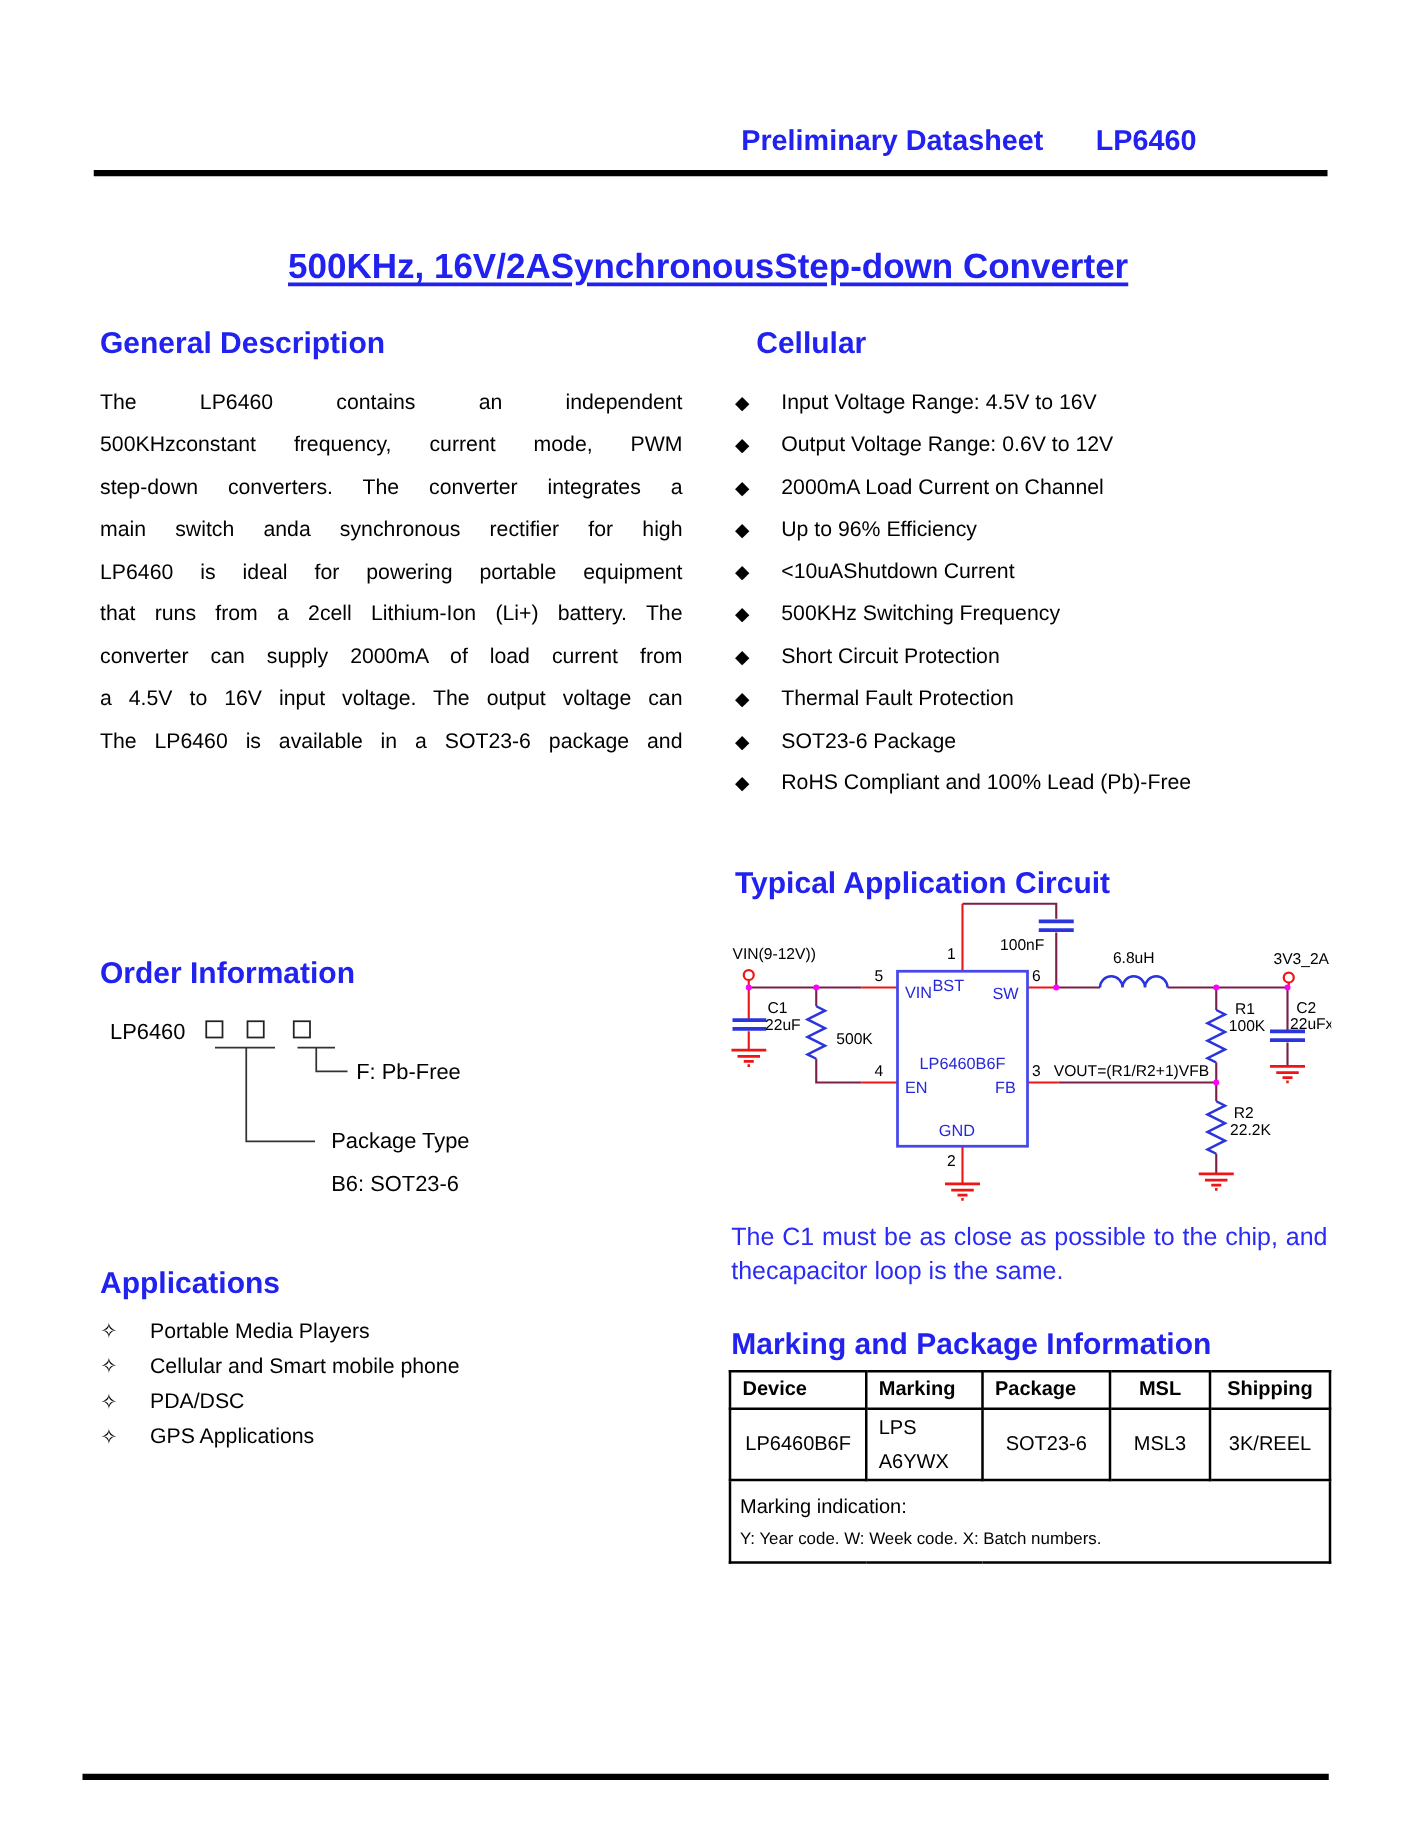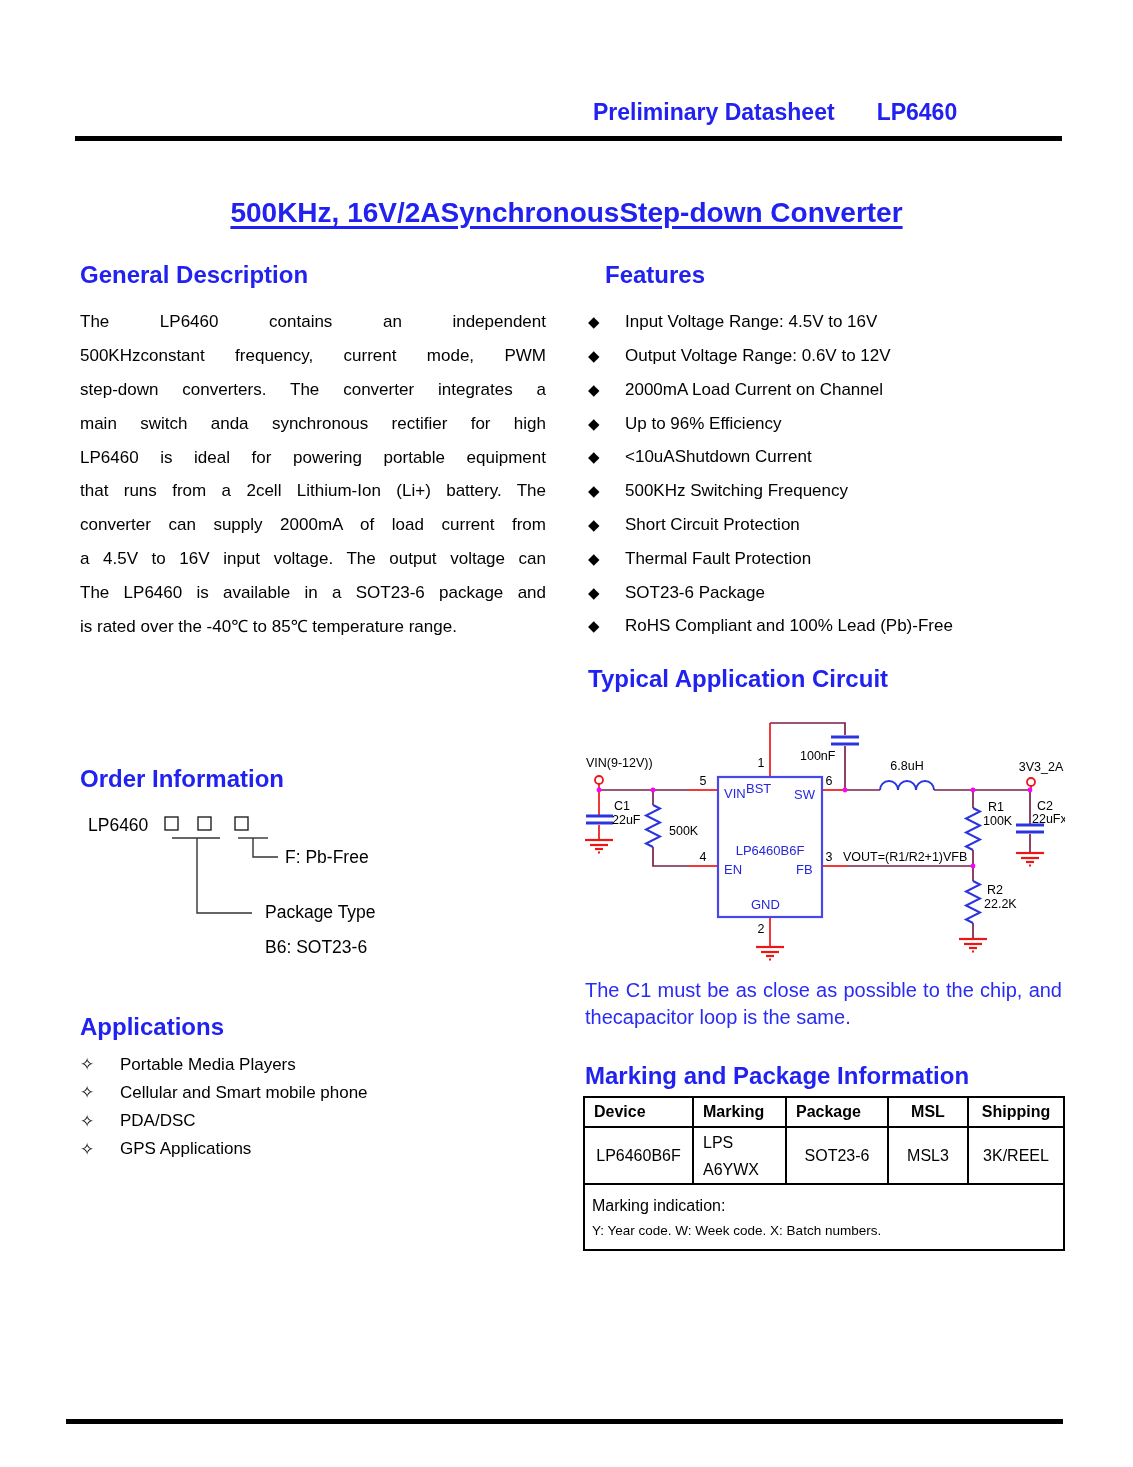--- a/index.html
+++ b/index.html
@@ -34,21 +34,21 @@
   .featrow{display:flex;align-items:center;height:33.8px;font-size:17px;}
   .featrow .bullet{width:37px;font-size:15px;color:#000;flex:0 0 37px;}
   
   .order{left:80px;top:766px;width:470px;}
   
   .apps{left:80px;top:1014px;width:470px;}
   .apps .lines{margin-top:10px;}
   .approw{display:flex;align-items:center;height:28.3px;font-size:17px;}
   .approw .bullet{width:40px;font-size:17px;flex:0 0 40px;}
   
-  .circ-head{left:588px;top:666px;}
+  .circ-head{left:588px;top:694px;}
   .note{left:585px;top:977px;width:477px;color:var(--noteblue);font-size:20px;line-height:27px;}
   .note .l1{text-align:justify;text-align-last:justify;white-space:nowrap;}
   
   .marking{left:585px;top:1063px;width:480px;}
   .mtable{border-collapse:collapse;margin-top:7px;table-layout:fixed;width:480px;margin-left:-2px;}
   .mtable td,.mtable th{border:2px solid #000;font-weight:normal;font-size:16px;padding:0;}
   .mtable th{text-align:left;height:28px;padding-left:9px;font-weight:bold;}
   .mtable th.c{text-align:center;padding-left:0;}
   .mtable td{text-align:center;height:55px;}
   .mtable td.mk{text-align:left;padding-left:9px;line-height:27px;}
@@ -74,26 +74,25 @@
 
   <div class="gdline" style="text-align-last: justify;">The LP6460 contains an independent</div>
       <div class="gdline" style="text-align-last: justify;">500KHzconstant frequency, current mode, PWM</div>
       <div class="gdline" style="text-align-last: justify;">step-down converters. The converter integrates a</div>
       <div class="gdline" style="text-align-last: justify;">main switch anda synchronous rectifier for high</div>
       <div class="gdline" style="text-align-last: justify;">LP6460 is ideal for powering portable equipment</div>
       <div class="gdline" style="text-align-last: justify;">that runs from a 2cell Lithium-Ion (Li+) battery. The</div>
       <div class="gdline" style="text-align-last: justify;">converter can supply 2000mA of load current from</div>
       <div class="gdline" style="text-align-last: justify;">a 4.5V to 16V input voltage. The output voltage can</div>
       <div class="gdline" style="text-align-last: justify;">The LP6460 is available in a SOT23-6 package and</div>
-      <div class="gdline" style="text-align-last: left;">is rated over the -40℃ to 85℃ temperature range.</div>
     </div>
 </div>
 
 <div class="abs feat">
-  <div class="heading">Features</div>
+  <div class="heading">Cellular</div>
   <div class="lines">
 
   <div class="featrow">
         <span class="bullet">◆</span>
         <span>Input Voltage Range: 4.5V to 16V</span>
       </div>
       <div class="featrow">
         <span class="bullet">◆</span>
         <span>Output Voltage Range: 0.6V to 12V</span>
       </div>

